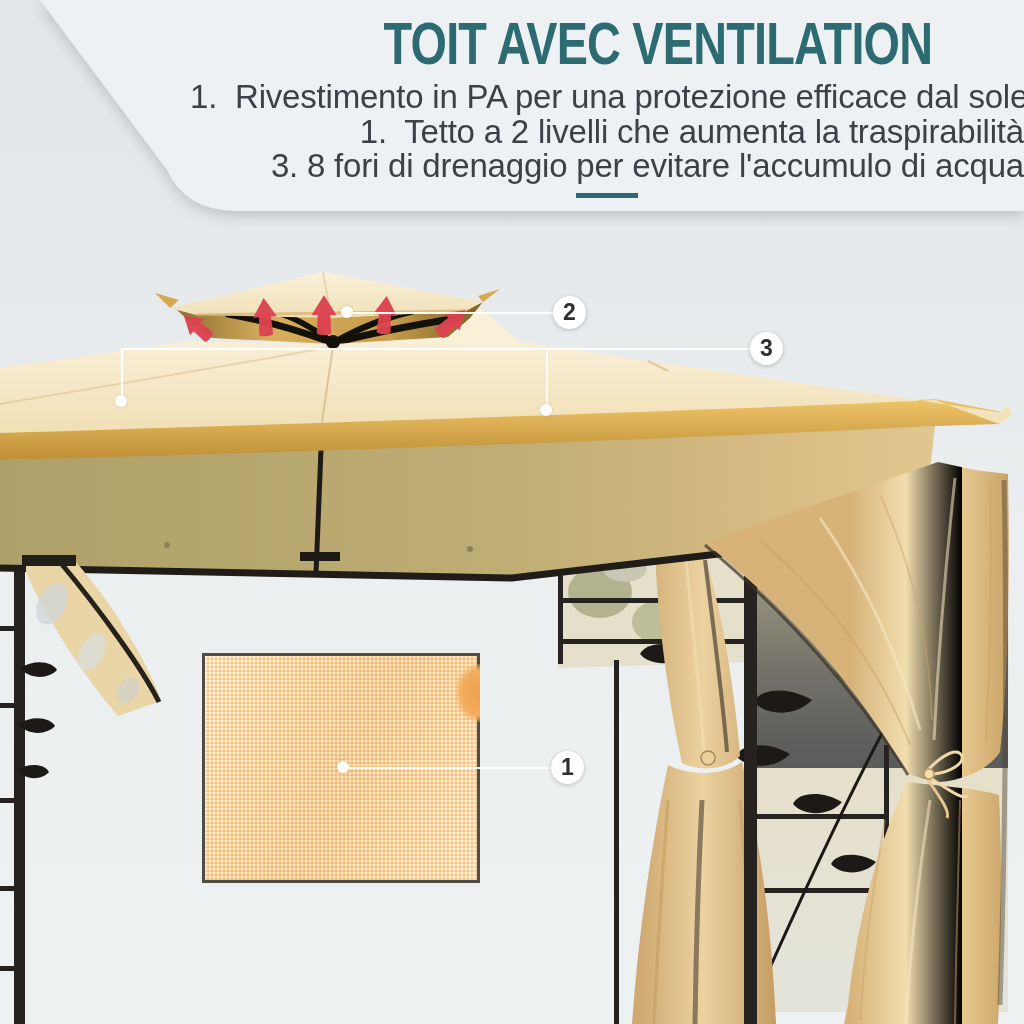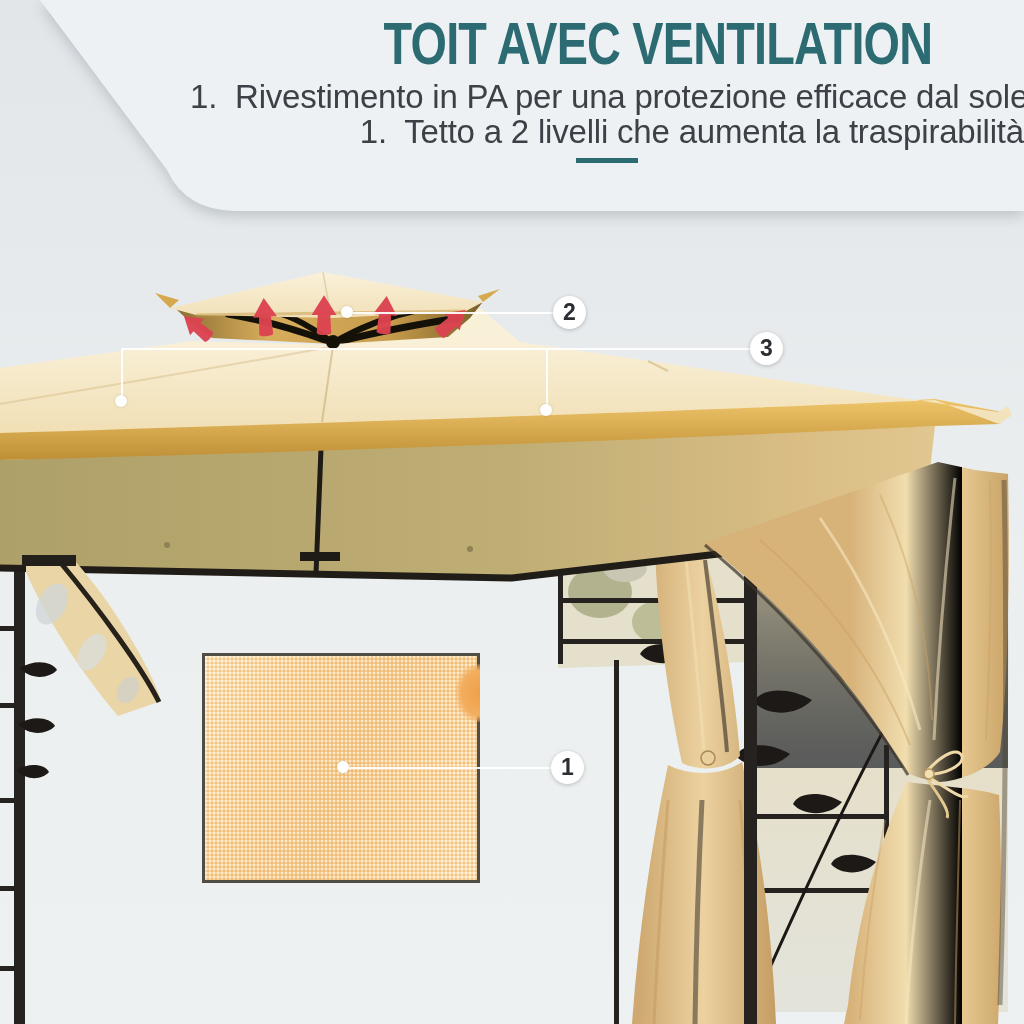--- a/index.html
+++ b/index.html
@@ -234,20 +234,21 @@
 
   <svg class="panel" width="1024" height="260" viewBox="0 0 1024 260">
     <path d="M37,-4 L1028,-4 L1028,211 L236,211 Q186,211 167,170 L37,-4 Z" fill="#edf1f4"></path>
   </svg>
 
   <div class="header-text">
     <h1 class="title">TOIT AVEC VENTILATION</h1>
     <div class="features">
       <div class="feature-line">1.  Rivestimento in PA per una protezione efficace dal sole</div>
       <div class="feature-line">1.  Tetto a 2 livelli che aumenta la traspirabilità</div>
+      <div class="feature-line">3. 8 fori di drenaggio per evitare l'accumulo di acqua</div>
     </div>
     <div class="divider"></div>
   </div>
 
   <div class="swatch">
     <div class="swatch-blob"></div>
   </div>
 
   <div class="cl-line" style="left:350px;top:312px;width:206px;height:2px;"></div>
   <div class="cl-dot" style="left:341px;top:306px;"></div>

